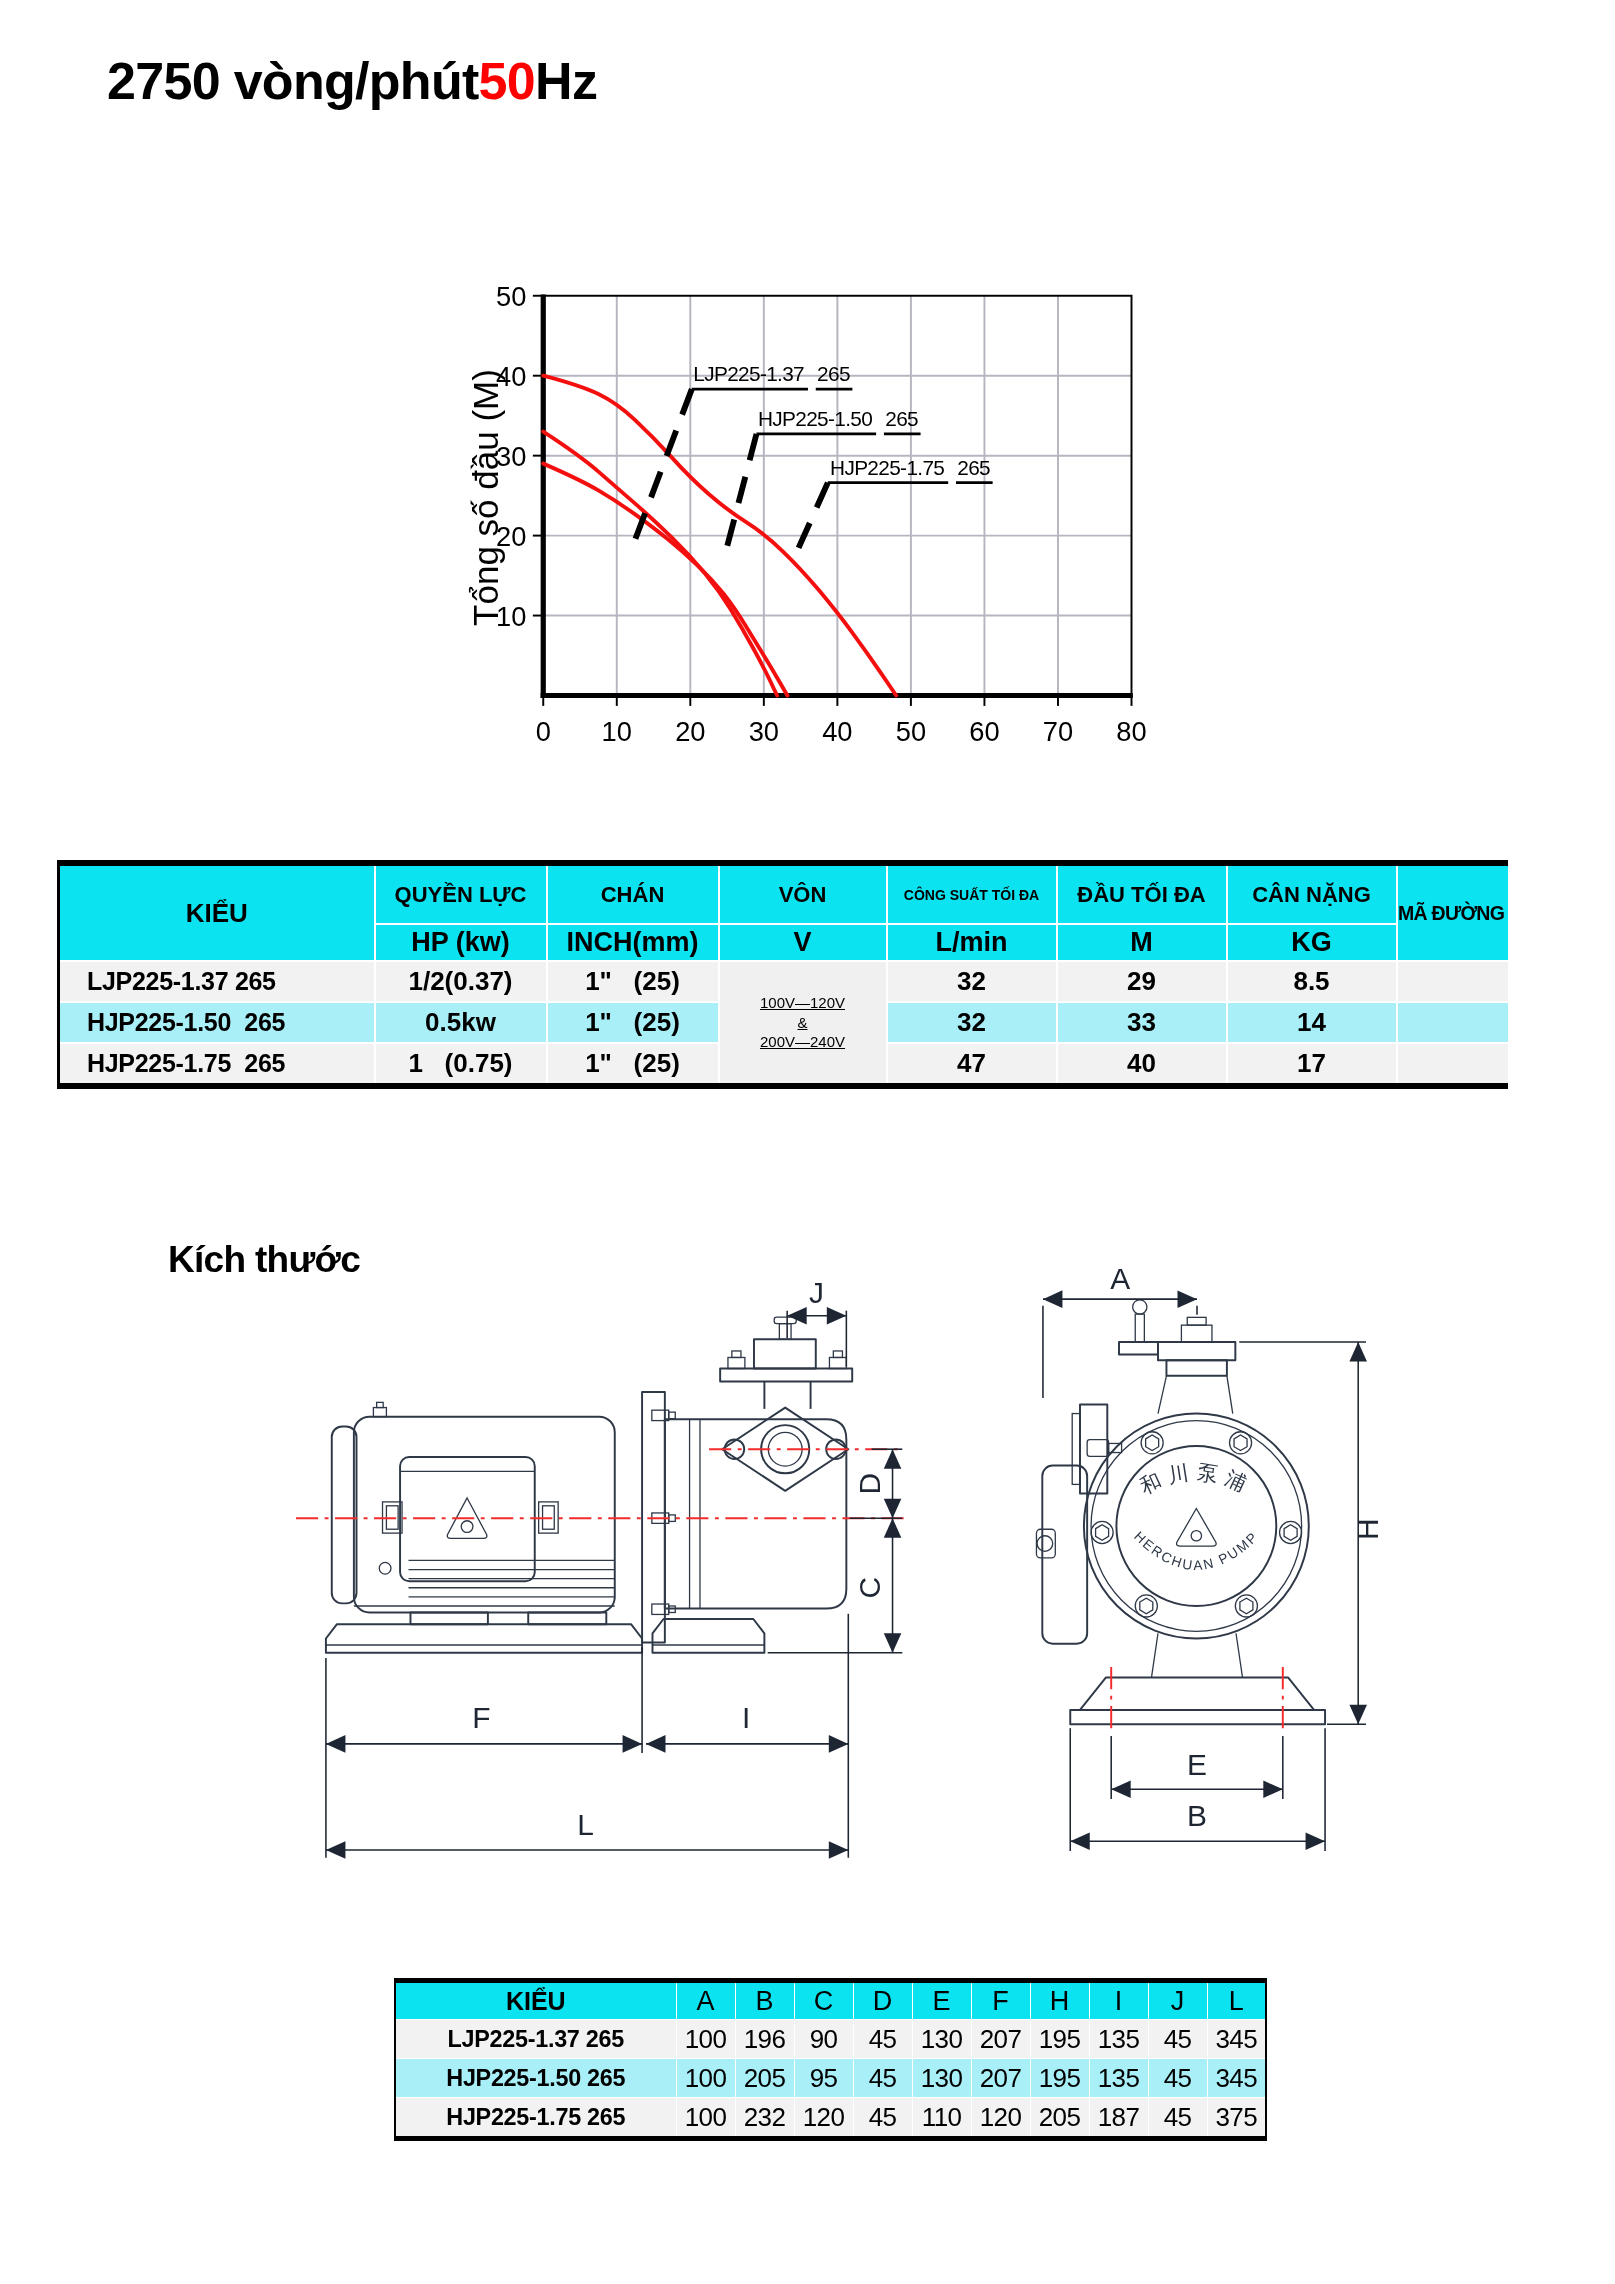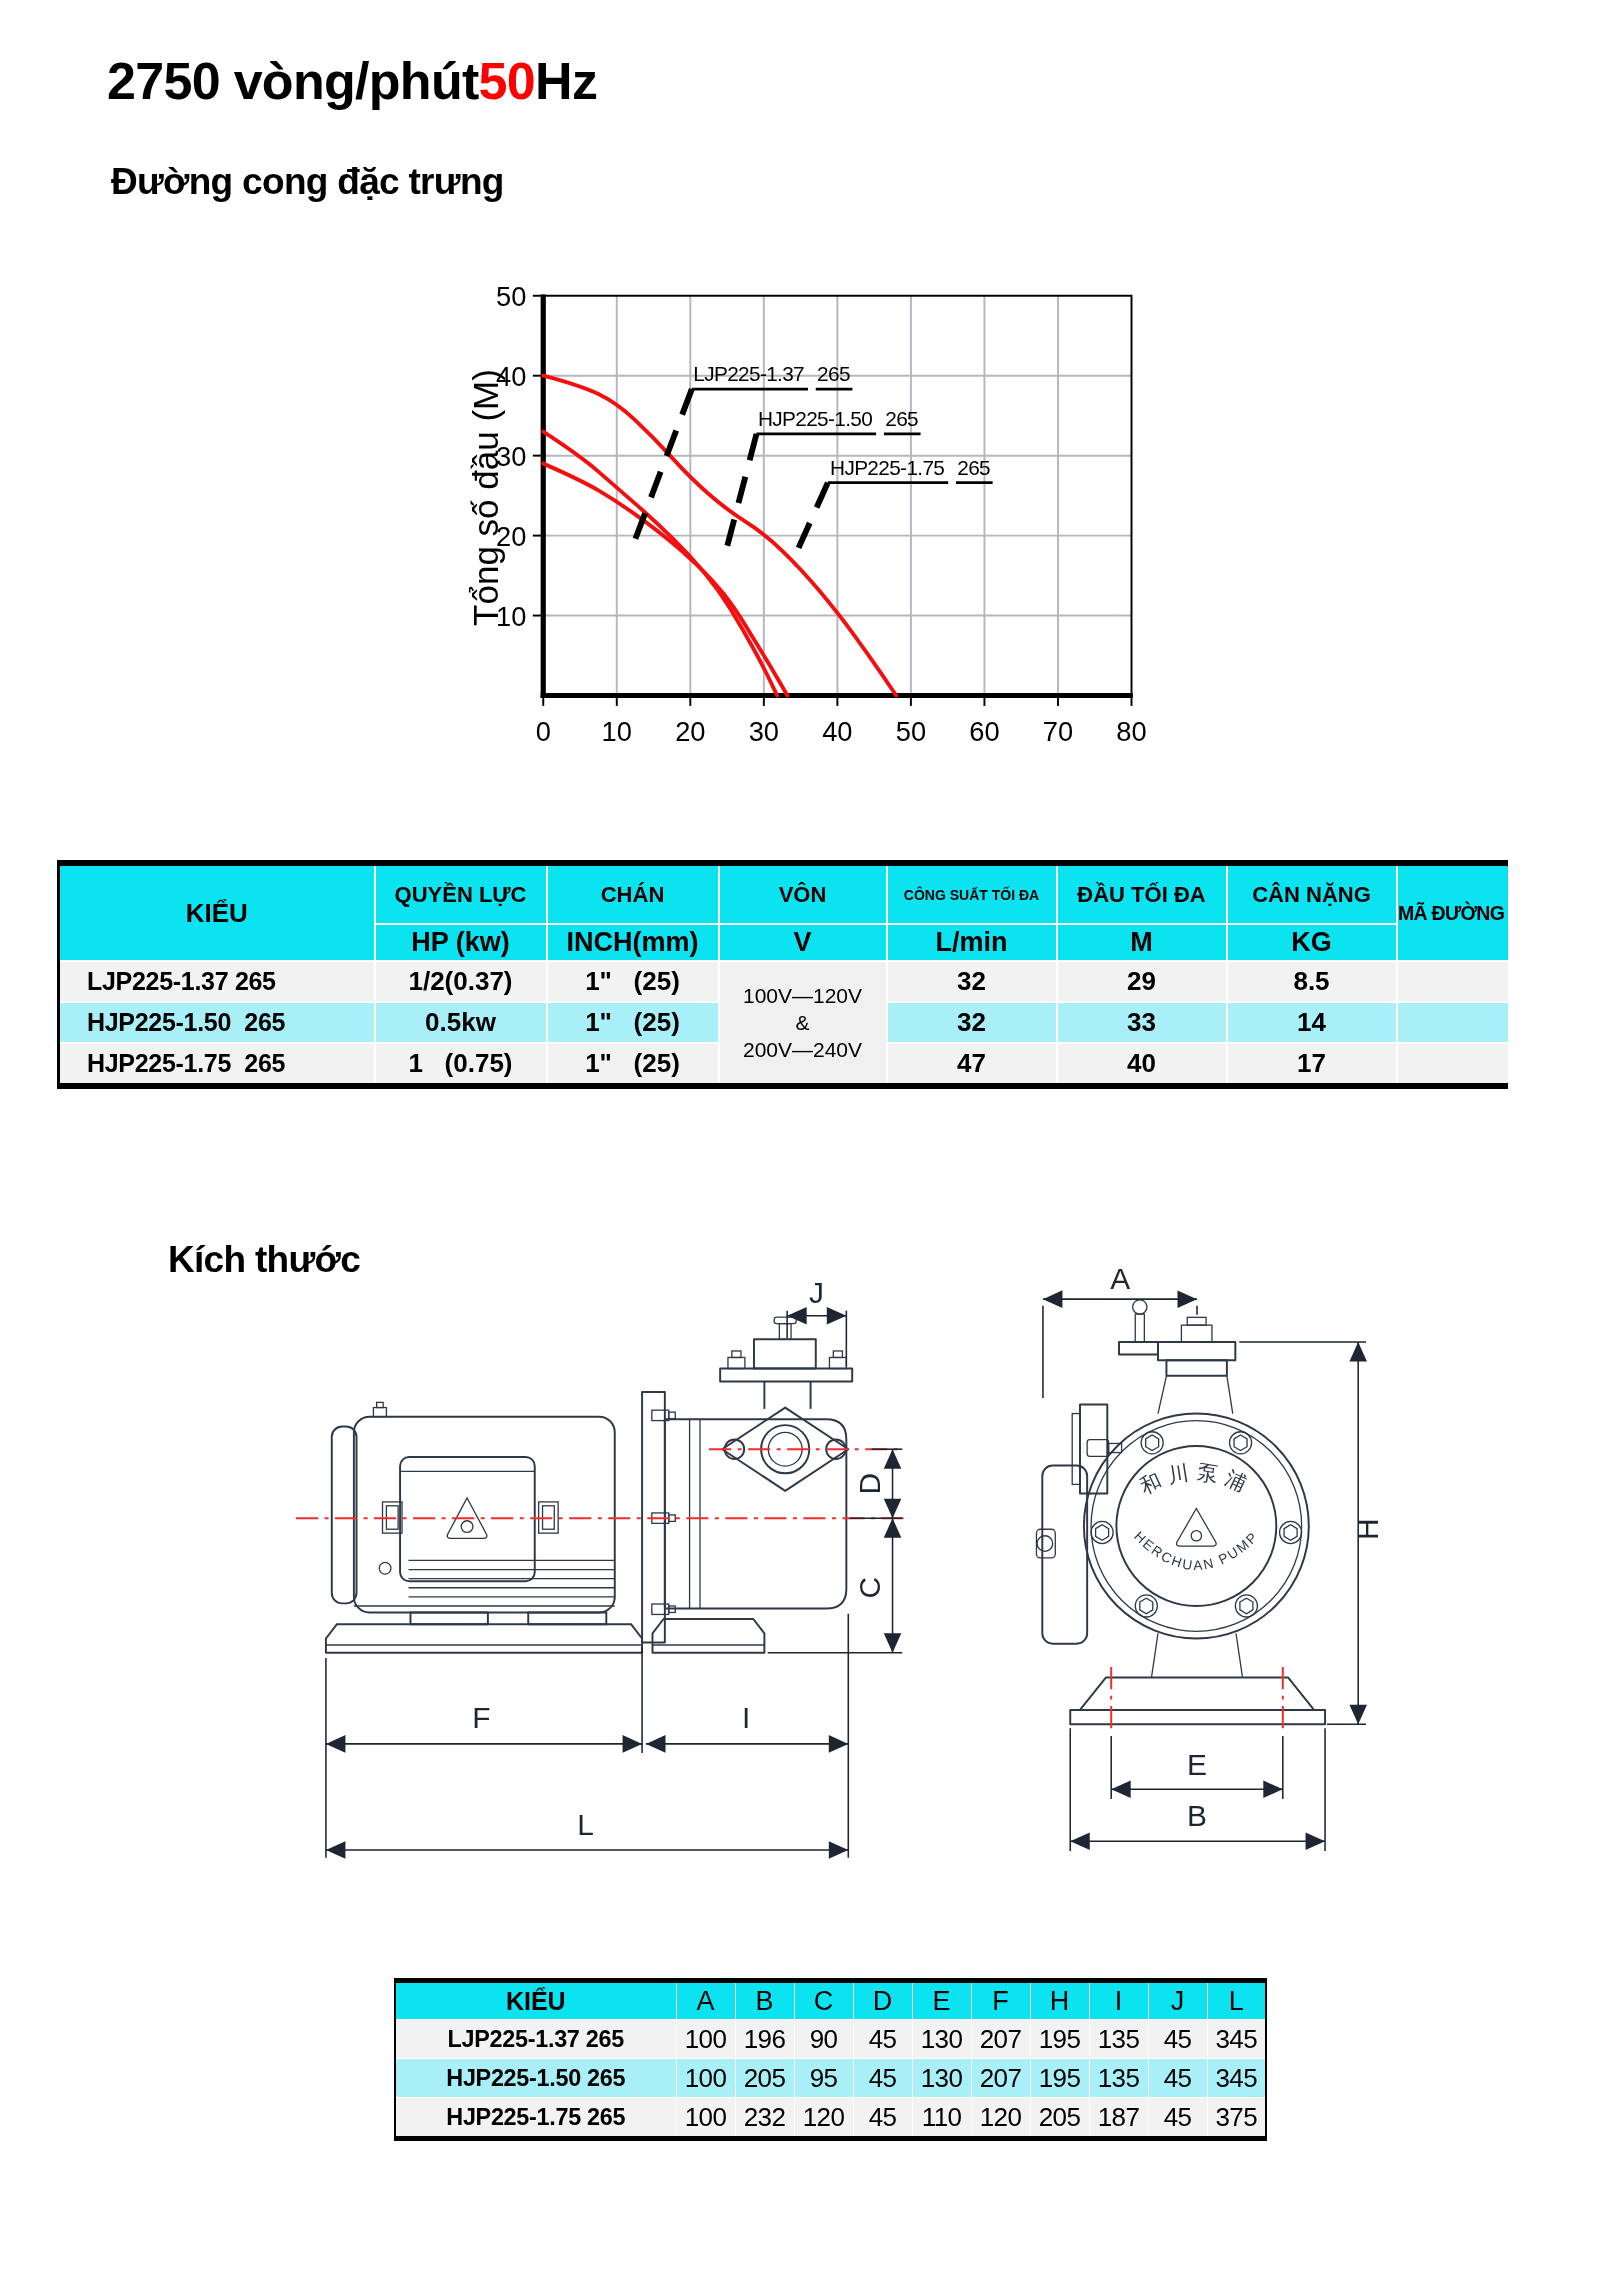--- a/index.html
+++ b/index.html
@@ -25,21 +25,21 @@
   .spec .h1 th{height:57px;}
   .spec .h2 th{height:35px;font-size:27px;}
   .spec th.kieu{font-size:26px;}
   .spec th.small{font-size:14px;}
   .spec th.macurve{font-size:19.5px;letter-spacing:-0.7px;}
   .spec td{height:39px;font-size:26px;text-align:center;font-weight:700;}
   .spec td.model{text-align:left;padding-left:27px;font-weight:bold;font-size:25px;letter-spacing:-0.3px;white-space:pre;}
   .spec td.pre{white-space:pre;}
   .spec .r0 td,.spec .r2 td{background:#f2f2f2;}
   .spec .r1 td{background:#a9eff8;}
-  .spec td.volt{background:#f0f0f0;font-size:21px;line-height:1.3;font-weight:400;}
+  .spec td.volt{background:#f0f0f0;font-size:15px;line-height:1.3;font-weight:400;text-decoration:underline;}
   
   .unit-note{left:394px;top:1933px;width:873px;text-align:right;font-size:30px;}
   .dims{position:absolute;left:394px;top:1978px;width:873px;border-collapse:collapse;table-layout:fixed;
         border:2.6px solid #000;border-top:5.2px solid #000;border-bottom:5.2px solid #000;}
   .dims th,.dims td{border:1.3px solid #fff;padding:0;overflow:hidden;}
   .dims thead th{background:#0be3f0;height:36px;font-size:27px;font-weight:400;}
   .dims thead th.kieu2{font-size:25px;font-weight:bold;}
   .dims td{height:38px;font-size:26px;text-align:center;letter-spacing:-0.7px;}
   .dims td.model2{font-weight:bold;font-size:23.4px;letter-spacing:-0.3px;white-space:pre;}
   .dims .r0 td,.dims .r2 td{background:#f2f2f2;}
@@ -54,21 +54,20 @@
   .logo-cn{font:400 32px "Liberation Sans",sans-serif;fill:#2e3847;letter-spacing:10px;}
   .logo-en{font:400 21px "Liberation Sans",sans-serif;fill:#2e3847;letter-spacing:3px;}
 </style>
 </head>
 <body>
 
 <div class="page">
 
   <div class="abs page-title"><span>2750 vòng/phút</span><span class="hl">50</span><span>Hz</span></div>
 
-  <div class="abs sec-head" style="left:111px;top:161px;">Đường cong đặc trưng</div>
 
   <svg id="chart-svg" width="768" height="559" viewBox="0 0 1180 860">
       <line x1="288.125" y1="55" x2="288.125" y2="670" stroke="#b6b6c0" stroke-width="3"></line>
       <line x1="401.25" y1="55" x2="401.25" y2="670" stroke="#b6b6c0" stroke-width="3"></line>
       <line x1="514.375" y1="55" x2="514.375" y2="670" stroke="#b6b6c0" stroke-width="3"></line>
       <line x1="627.5" y1="55" x2="627.5" y2="670" stroke="#b6b6c0" stroke-width="3"></line>
       <line x1="740.625" y1="55" x2="740.625" y2="670" stroke="#b6b6c0" stroke-width="3"></line>
       <line x1="853.75" y1="55" x2="853.75" y2="670" stroke="#b6b6c0" stroke-width="3"></line>
       <line x1="966.875" y1="55" x2="966.875" y2="670" stroke="#b6b6c0" stroke-width="3"></line>
       <line x1="175" y1="547" x2="1080" y2="547" stroke="#b6b6c0" stroke-width="3"></line>

